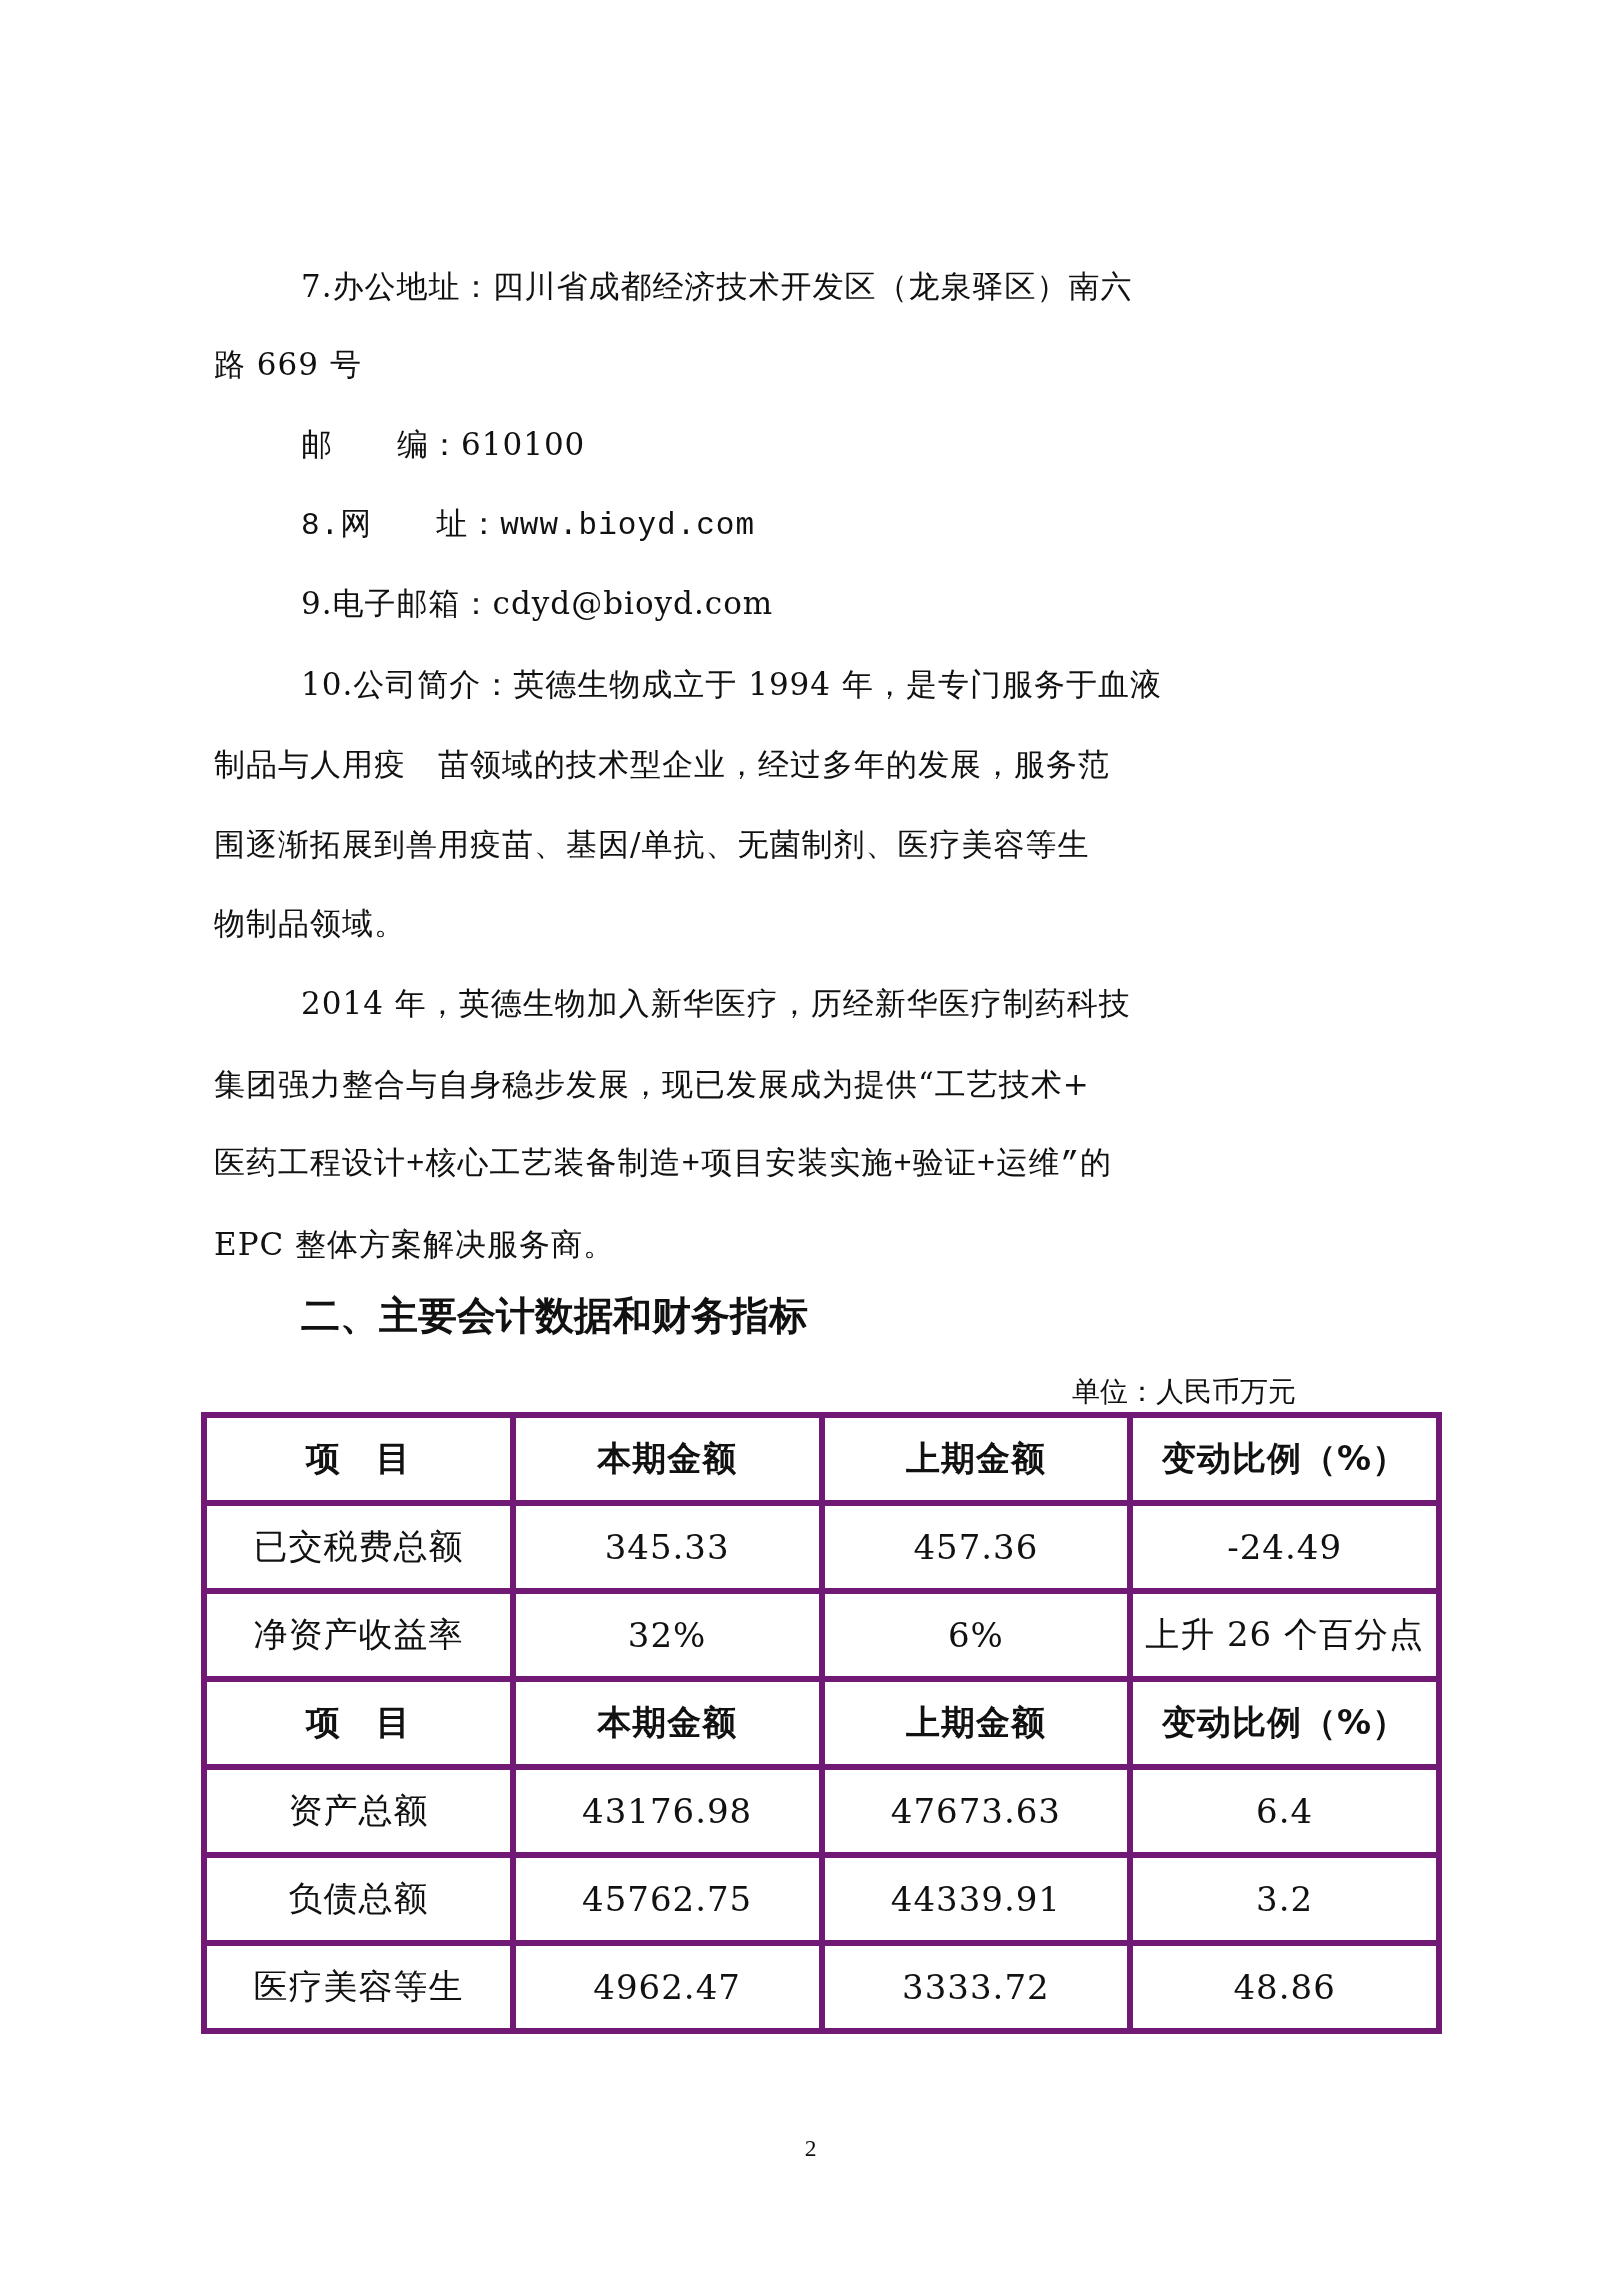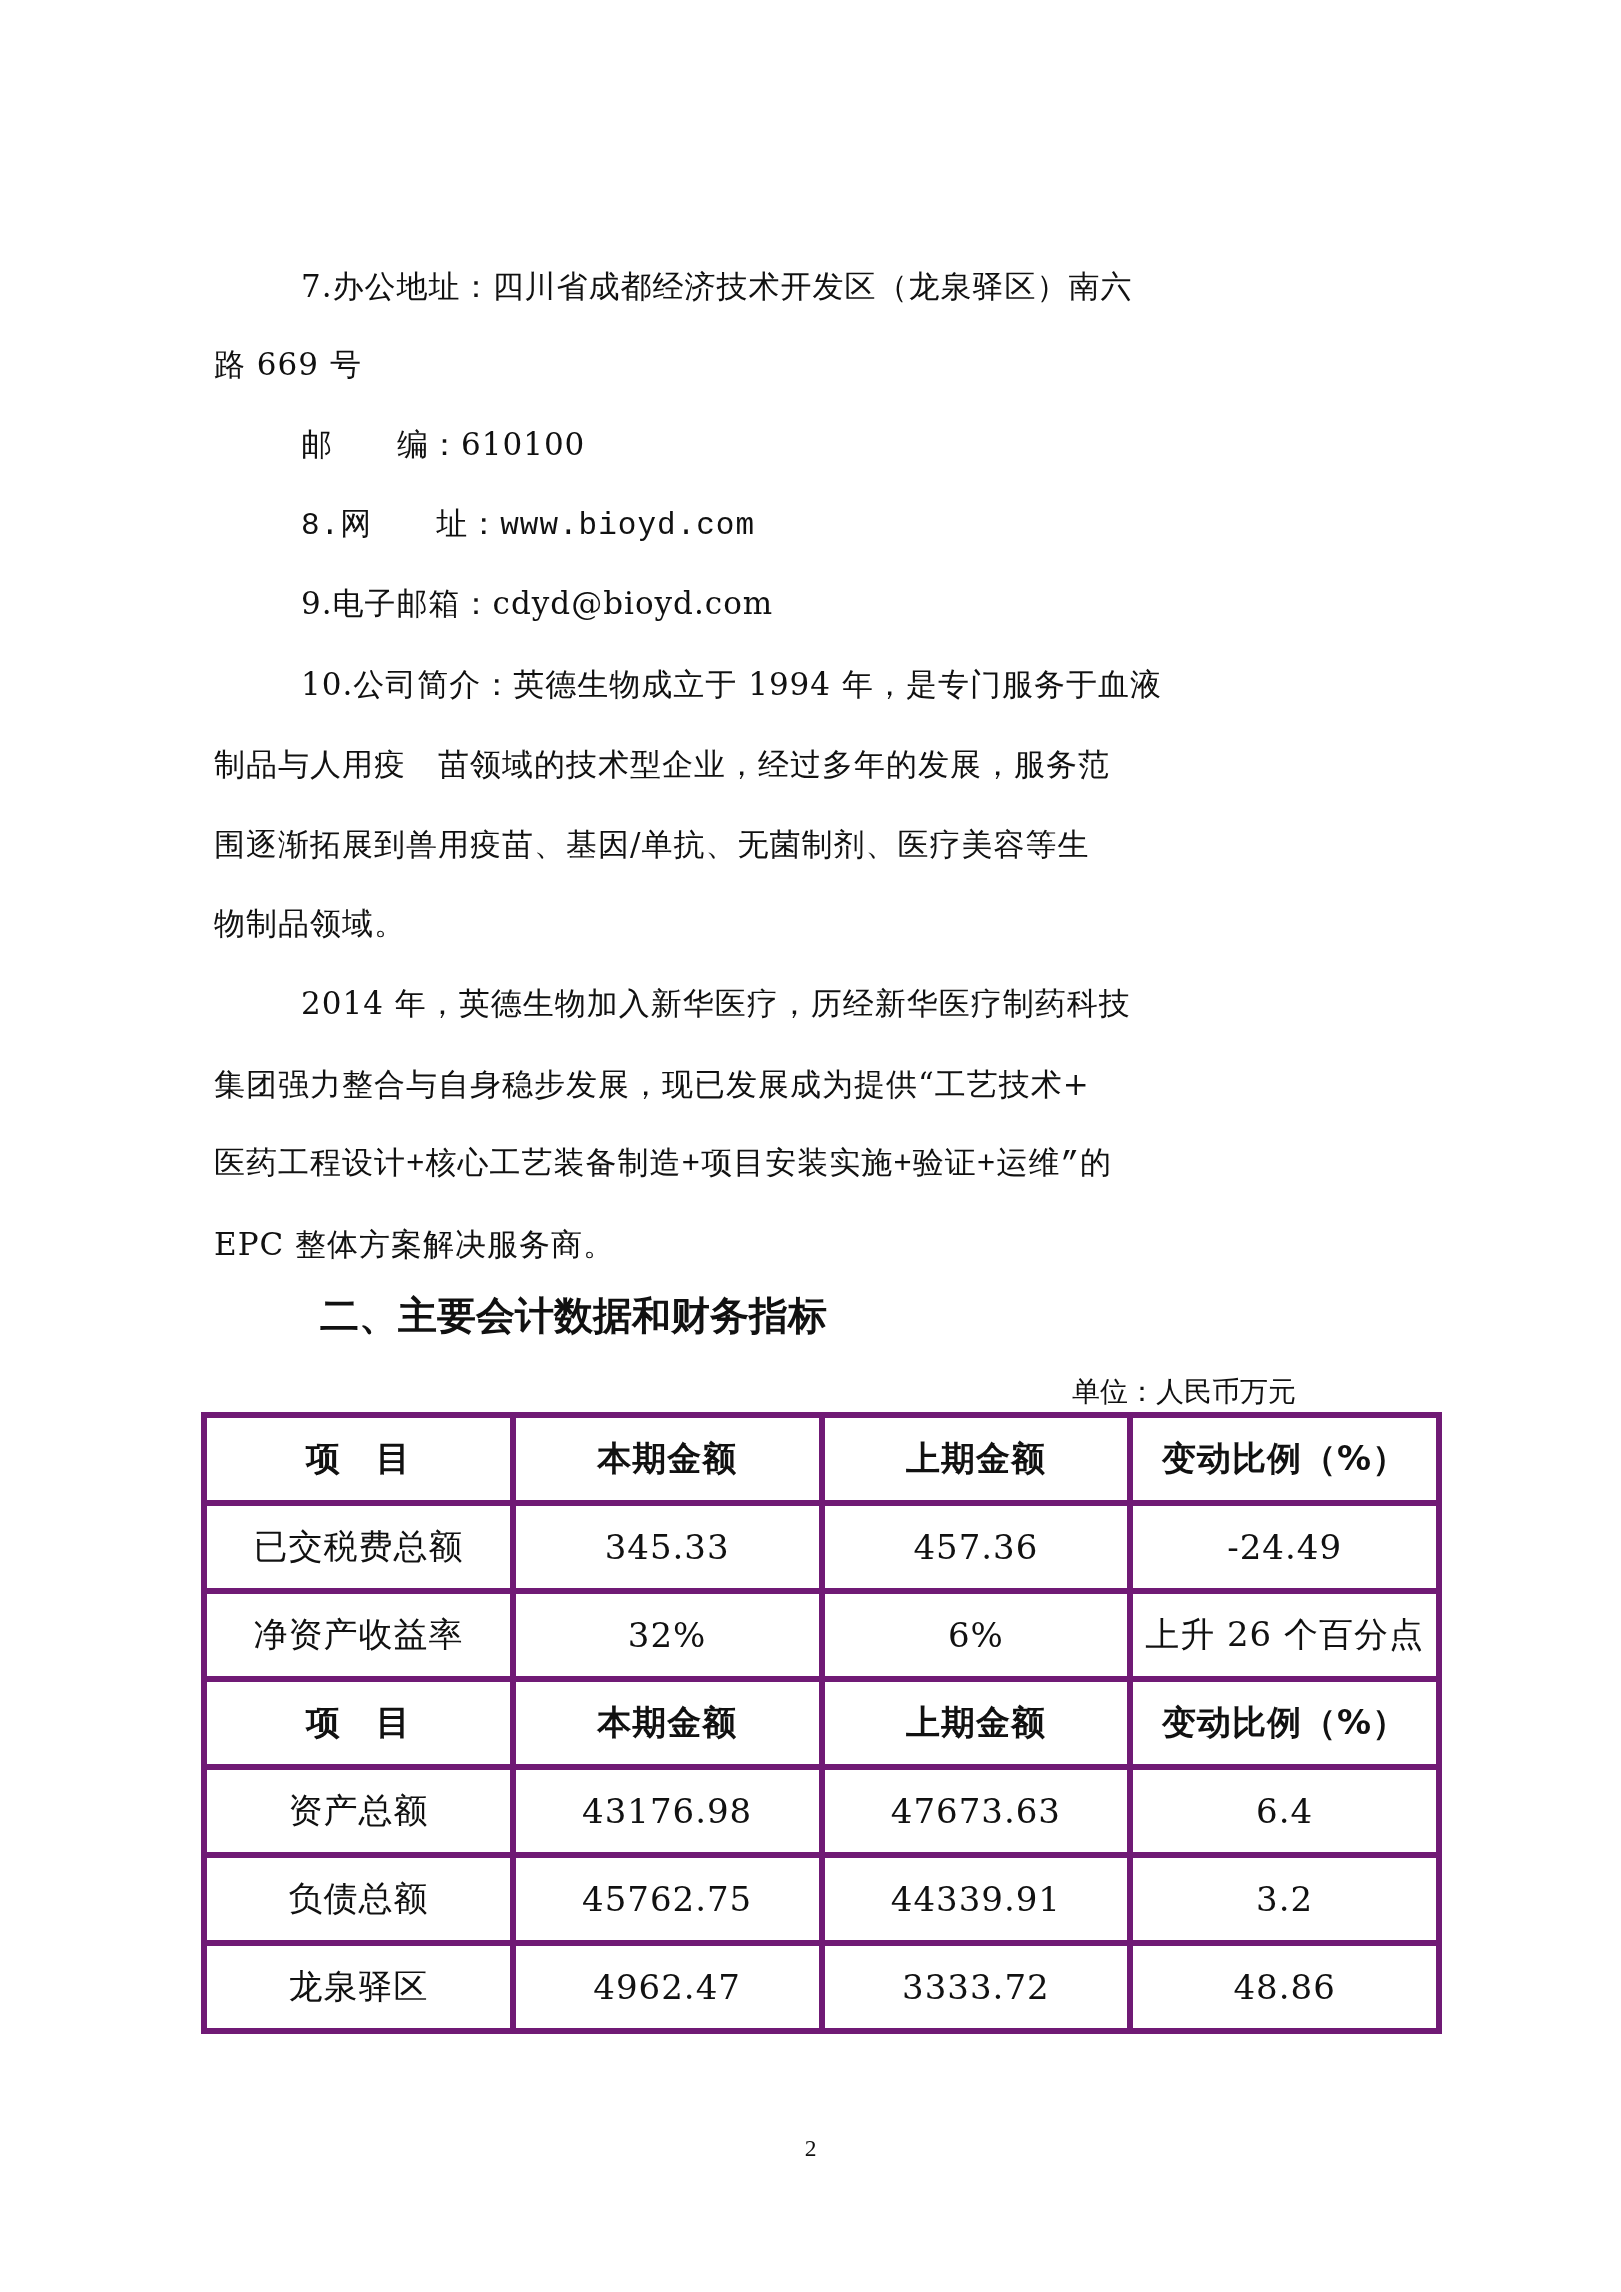--- a/index.html
+++ b/index.html
@@ -1,19 +1,19 @@
 <!DOCTYPE html>
 <html><head>
 <meta charset="utf-8">
 <style>
   html, body { margin:0; padding:0; background:#ffffff; }
   body { width:1621px; height:2293px; position:relative; overflow:hidden;
          font-family:"DejaVu Serif","Liberation Serif",serif; color:#111; }
   .line { position:absolute; font-size:31px; line-height:47px; white-space:nowrap; letter-spacing:1px; }
-  .heading { position:absolute; font-family:"DejaVu Sans","Liberation Sans",sans-serif; font-weight:bold; font-size:39px; line-height:47px; white-space:nowrap;margin-left:19px; }
+  .heading { position:absolute; font-family:"DejaVu Sans","Liberation Sans",sans-serif; font-weight:bold; font-size:39px; line-height:47px; white-space:nowrap; }
   .unit { position:absolute; font-size:28px; line-height:33px; white-space:nowrap; }
   table.fin { position:absolute; left:201px; top:1412px; width:1241px; border-collapse:collapse; table-layout:fixed; }
   table.fin td { border:6px solid #701a75; height:82px; text-align:center; vertical-align:middle; font-size:34px; padding:0; letter-spacing:1px; }
   table.fin tr.hdr td { font-family:"DejaVu Sans","Liberation Sans",sans-serif; font-weight:bold; font-size:34px; }
   table.fin { border:2.9px solid #000; }
   .pageno { position:absolute; left:0; width:1621px; top:2135px; text-align:center; font-family:"Liberation Serif",serif; font-size:23.5px; }
 </style>
 </head>
 <body>
 
@@ -67,21 +67,21 @@
     <td>47673.63</td>
     <td>6.4</td>
   </tr>
   <tr>
     <td>负债总额</td>
     <td>45762.75</td>
     <td>44339.91</td>
     <td>3.2</td>
   </tr>
   <tr>
-    <td>龙泉驿区</td>
+    <td>医疗美容等生</td>
     <td>4962.47</td>
     <td>3333.72</td>
     <td>48.86</td>
   </tr>
 </tbody>
   </table>
 
 <div class="pageno">2</div>
 
 

